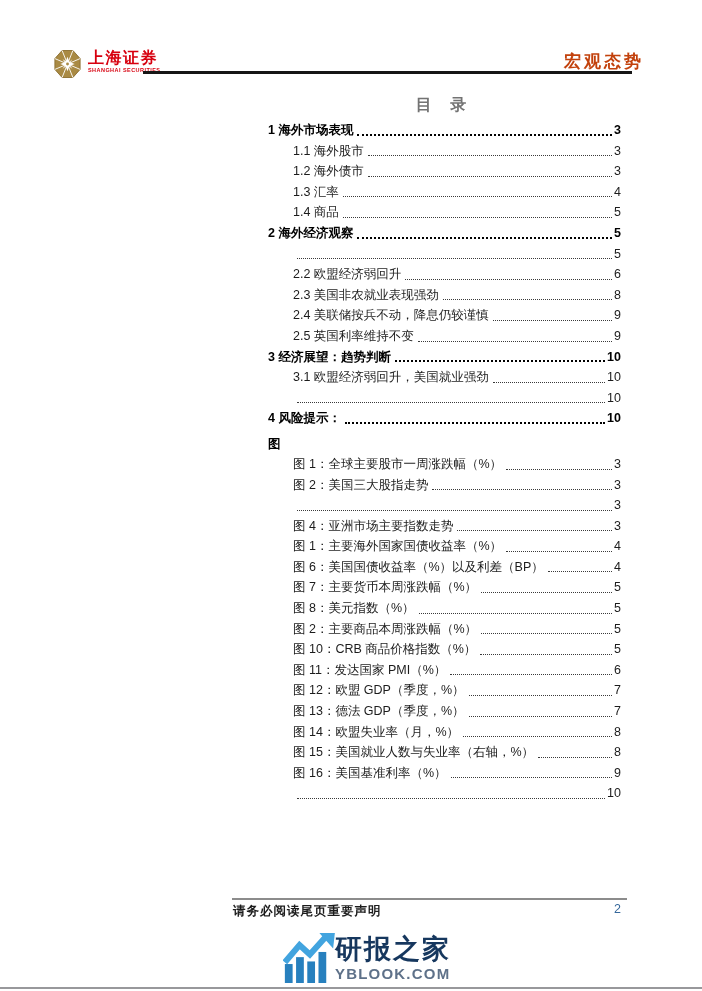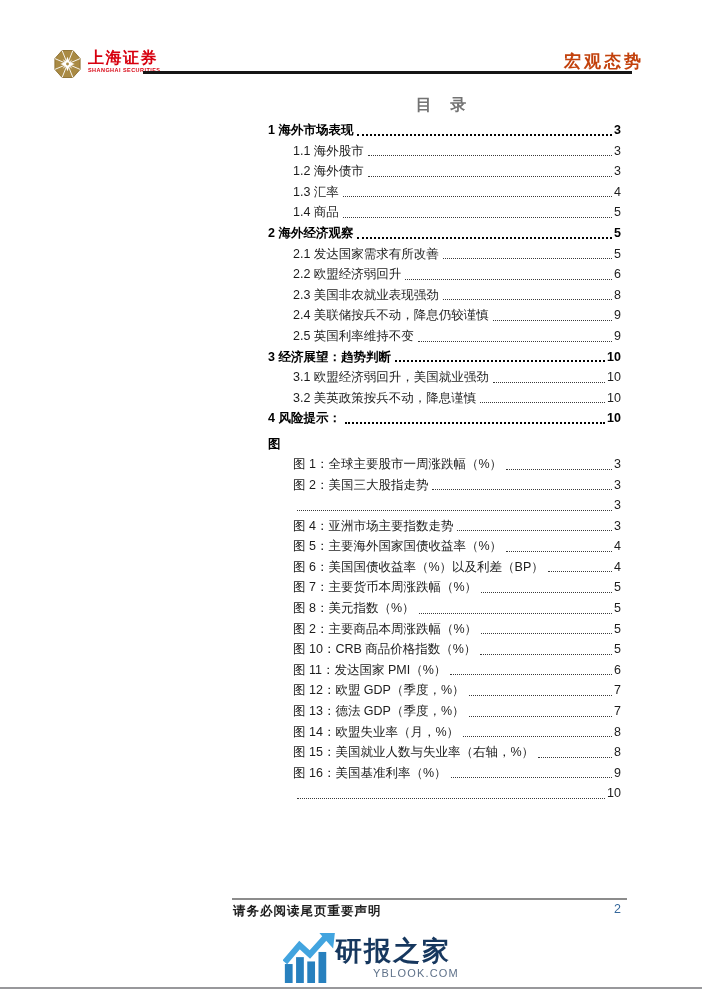--- a/index.html
+++ b/index.html
@@ -96,22 +96,22 @@
     position:absolute;left:283px;top:933px;
     display:flex;align-items:center;
   }
   .wm-icon{width:52px;height:50px;flex:0 0 auto;}
   .wm-text{display:flex;flex-direction:column;line-height:1;}
   .wm-name{
     font-size:27px;font-weight:700;color:var(--watermark-navy);
     letter-spacing:2px;line-height:28px;
   }
   .wm-domain{
-    font-size:11px;font-weight:400;color:var(--watermark-gray-blue);
-    letter-spacing:1.2px;margin-top:3px;margin-left:38px;
+    font-size:15px;font-weight:700;color:var(--watermark-gray-blue);
+    letter-spacing:1.2px;margin-top:3px;
   }
   .bottom-rule{
     position:absolute;left:0;top:987px;width:702px;
     border-top:2.5px solid #98989b;
   }
 </style>
 </head>
 <body>
 
 <div class="brand">
@@ -167,21 +167,20 @@
         <span class="label">1.4 商品</span>
         <span class="leader"></span>
         <span class="pagenum">5</span>
       </div>
       <div class="toc-row lvl1 bold">
         <span class="label">2 海外经济观察</span>
         <span class="leader"></span>
         <span class="pagenum">5</span>
       </div>
       <div class="toc-row lvl2">
-        <span class="label">2.1 发达国家需求有所改善</span>
         <span class="leader"></span>
         <span class="pagenum">5</span>
       </div>
       <div class="toc-row lvl2">
         <span class="label">2.2 欧盟经济弱回升</span>
         <span class="leader"></span>
         <span class="pagenum">6</span>
       </div>
       <div class="toc-row lvl2">
         <span class="label">2.3 美国非农就业表现强劲</span>
@@ -202,21 +201,20 @@
         <span class="label">3 经济展望：趋势判断</span>
         <span class="leader"></span>
         <span class="pagenum">10</span>
       </div>
       <div class="toc-row lvl2">
         <span class="label">3.1 欧盟经济弱回升，美国就业强劲</span>
         <span class="leader"></span>
         <span class="pagenum">10</span>
       </div>
       <div class="toc-row lvl2">
-        <span class="label">3.2 美英政策按兵不动，降息谨慎</span>
         <span class="leader"></span>
         <span class="pagenum">10</span>
       </div>
       <div class="toc-row lvl1 bold">
         <span class="label">4 风险提示：</span>
         <span class="leader"></span>
         <span class="pagenum">10</span>
       </div>
     </div>
   <div class="figures-heading">图</div>
@@ -234,21 +232,21 @@
       <div class="toc-row lvl2">
         <span class="leader"></span>
         <span class="pagenum">3</span>
       </div>
       <div class="toc-row lvl2">
         <span class="label">图 4：亚洲市场主要指数走势</span>
         <span class="leader"></span>
         <span class="pagenum">3</span>
       </div>
       <div class="toc-row lvl2">
-        <span class="label">图 5：主要海外国家国债收益率（%）</span>
+        <span class="label">图 1：主要海外国家国债收益率（%）</span>
         <span class="leader"></span>
         <span class="pagenum">4</span>
       </div>
       <div class="toc-row lvl2">
         <span class="label">图 6：美国国债收益率（%）以及利差（BP）</span>
         <span class="leader"></span>
         <span class="pagenum">4</span>
       </div>
       <div class="toc-row lvl2">
         <span class="label">图 7：主要货币本周涨跌幅（%）</span>

